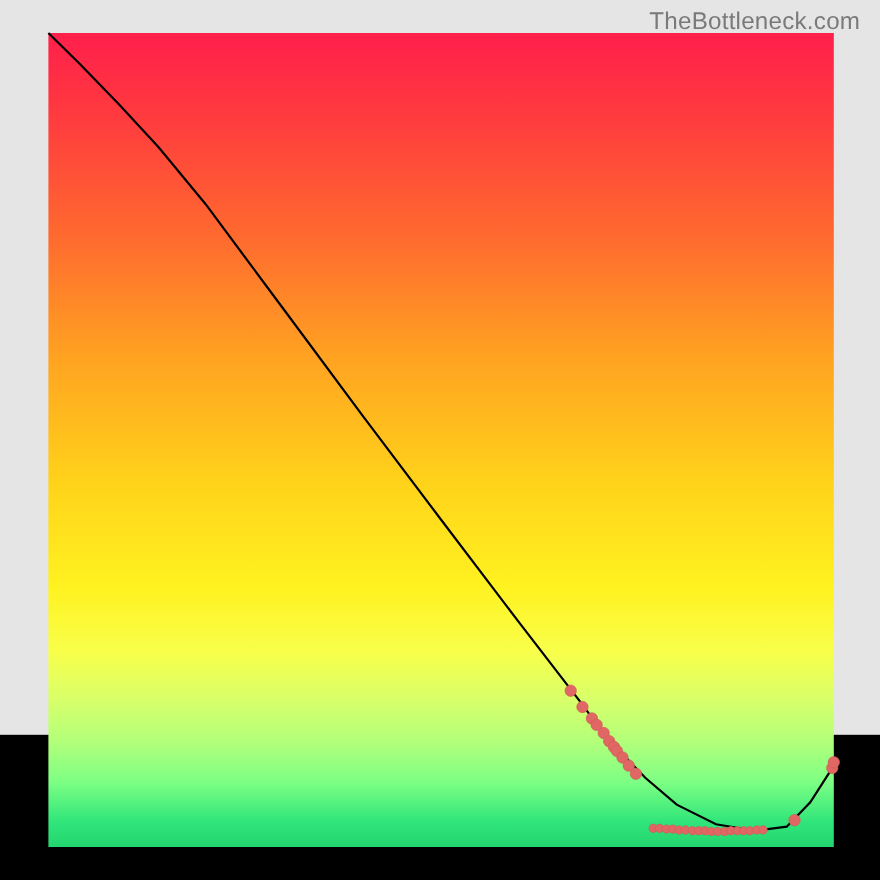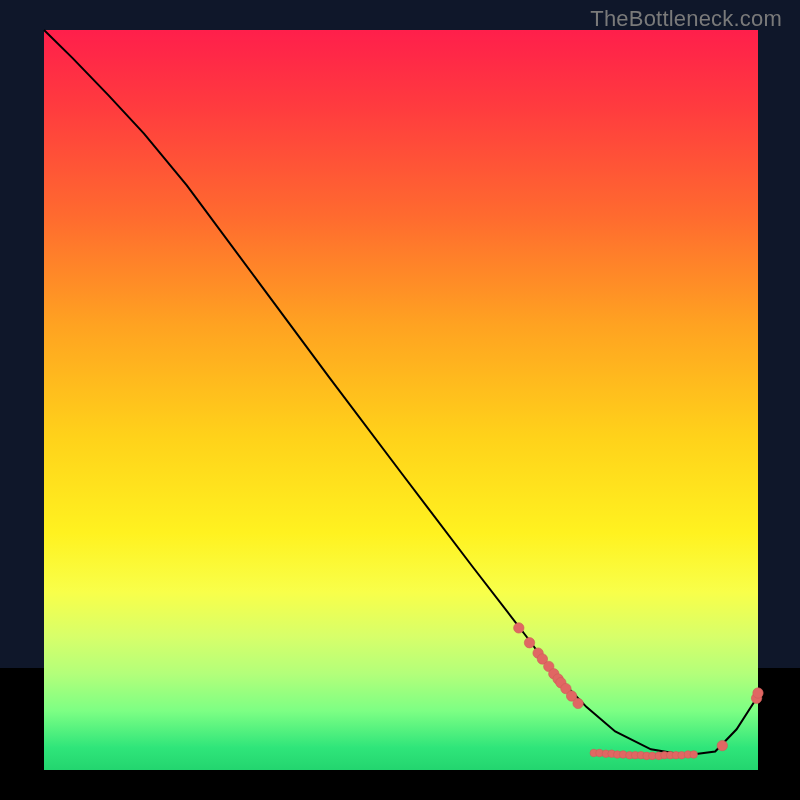--- a/index.html
+++ b/index.html
@@ -8,21 +8,21 @@
     width: 800px;
     height: 800px;
     background: #000;
     overflow: hidden;
     font-family: Arial, Helvetica, sans-serif;
   }
   .stage {
     position: relative;
     width: 800px;
     height: 668px;
-    background: #0f172a;
+    background: #e5e5e5;
   }
   .attribution {
     position: absolute;
     top: 6px;
     right: 18px;
     color: #7a7a7a;
     font-size: 22px;
     letter-spacing: 0.2px;
   }
   .plot-area {

